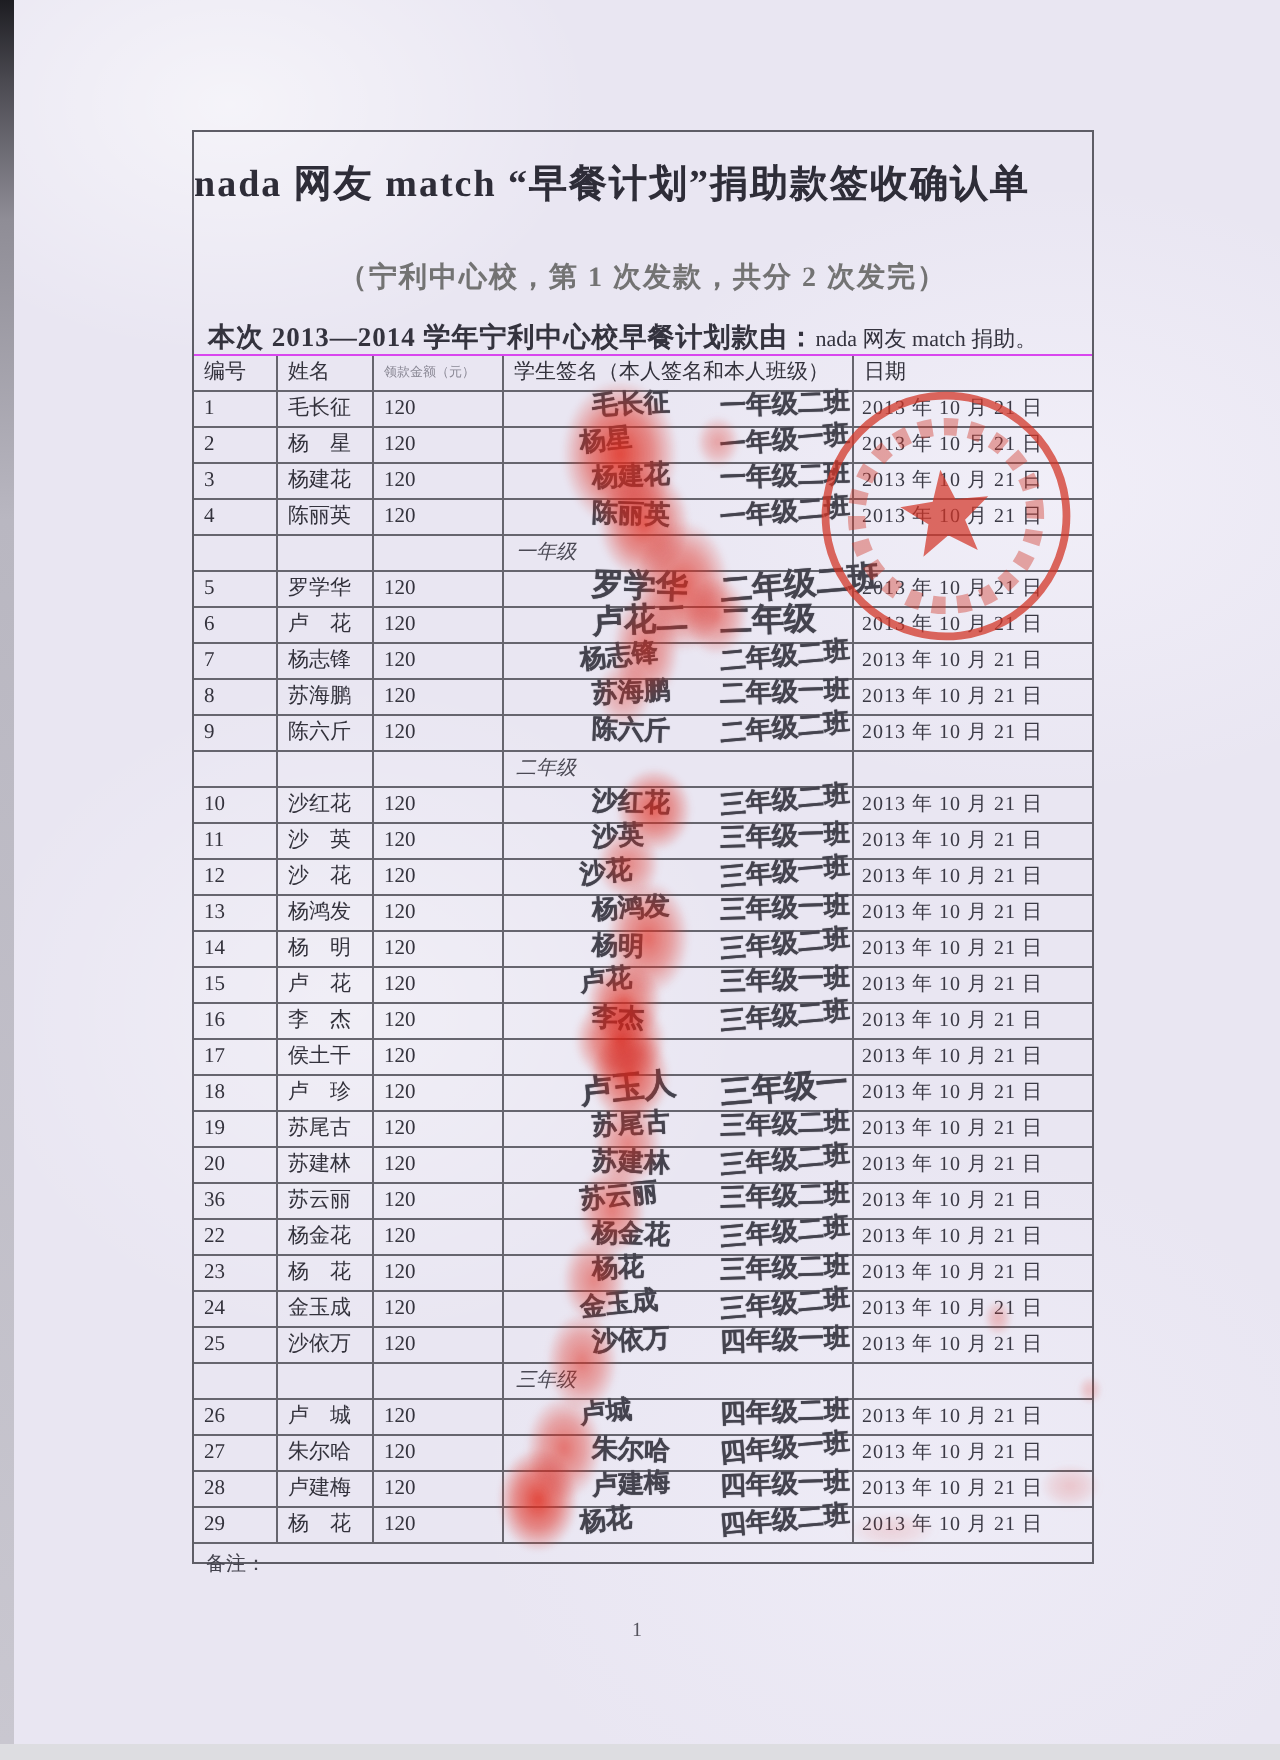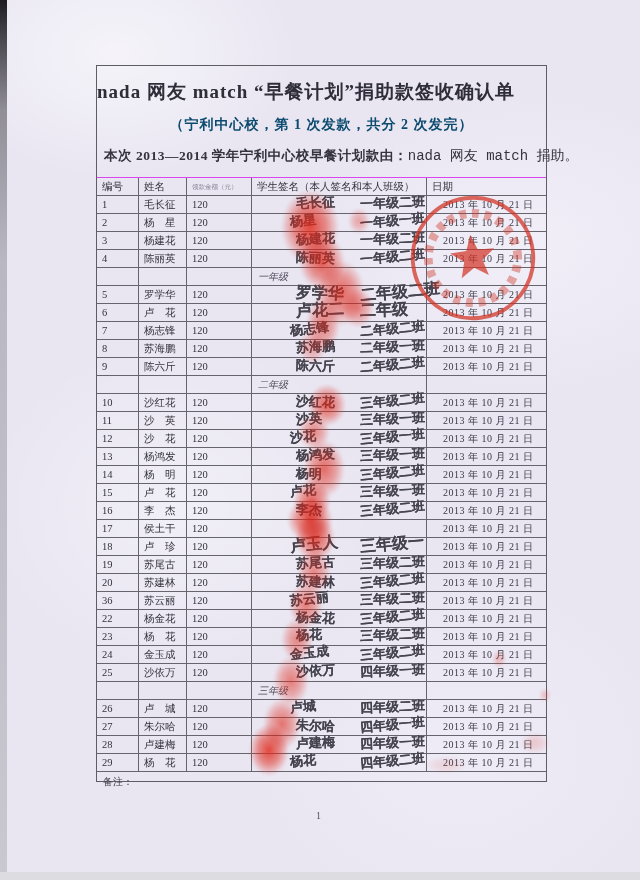--- a/index.html
+++ b/index.html
@@ -26,42 +26,42 @@
   }
   .sheet-box{
     position:absolute;left:96px;top:65px;width:449px;height:715px;
     border:1px solid #5e5d66;
   }
   .doc-title{
     margin-top:13px;
     font-size:19px;font-weight:bold;color:#2e2d38;letter-spacing:1px;
   }
   .doc-subtitle{
-    margin-top:11px;text-align:center;
-    font-size:14px;font-weight:bold;color:#0c4a6e;letter-spacing:1px;
+    margin-top:25px;text-align:center;
+    font-size:14px;font-weight:bold;color:#737373;letter-spacing:1px;
   }
   .doc-intro{
     margin-top:12px;padding-left:7px;white-space:nowrap;color:#34333e;
   }
   .doc-intro .b{font-size:13.5px;font-weight:bold;letter-spacing:.5px;margin-top:30px;}
-  .doc-intro .r{font-size:14px;font-family:Liberation Mono, monospace;}
+  .doc-intro .r{font-size:11px;}
   .table{
     position:absolute;left:0;top:111px;width:449px;
     border-top:1px solid #d946ef;
   }
   .trow{
     display:grid;grid-template-columns:41px 48px 65px 175px 1fr;
     height:17px;border-bottom:1px solid #66656e;
   }
   .trow > div{overflow:visible;}
   .trow > div + div{border-left:1px solid #66656e;}
   .c{font-size:10.5px;line-height:17px;color:#33323c;padding-left:5px;white-space:nowrap;}
   .c-amt-h{font-size:6.5px;color:#8a8895;letter-spacing:0;}
   .c-sig{position:relative;padding-left:0;}
-  .c-date{font-size:10px;letter-spacing:.5px;padding-left:16px;color:#3a3944;}
+  .c-date{font-size:10px;letter-spacing:.5px;padding-left:4px;color:#3a3944;}
   .grade-label{font-size:10px;color:#4a4954;padding-left:6px;font-style:italic;}
   .sig-name,.sig-class{
     position:absolute;top:-2px;white-space:nowrap;z-index:3;
     font-family:"DejaVu Sans",sans-serif;font-weight:700;
     color:#44434e;text-shadow:0 0 .5px #55545e;
   }
   .sig-name{left:44px;font-size:13px;transform:rotate(-3deg);}
   .sig-class{left:108px;font-size:13px;transform:rotate(-2deg);}
   .trow:nth-child(odd) .sig-name{transform:rotate(2deg) translateY(1px);}
   .trow:nth-child(odd) .sig-class{transform:rotate(-5deg);}

